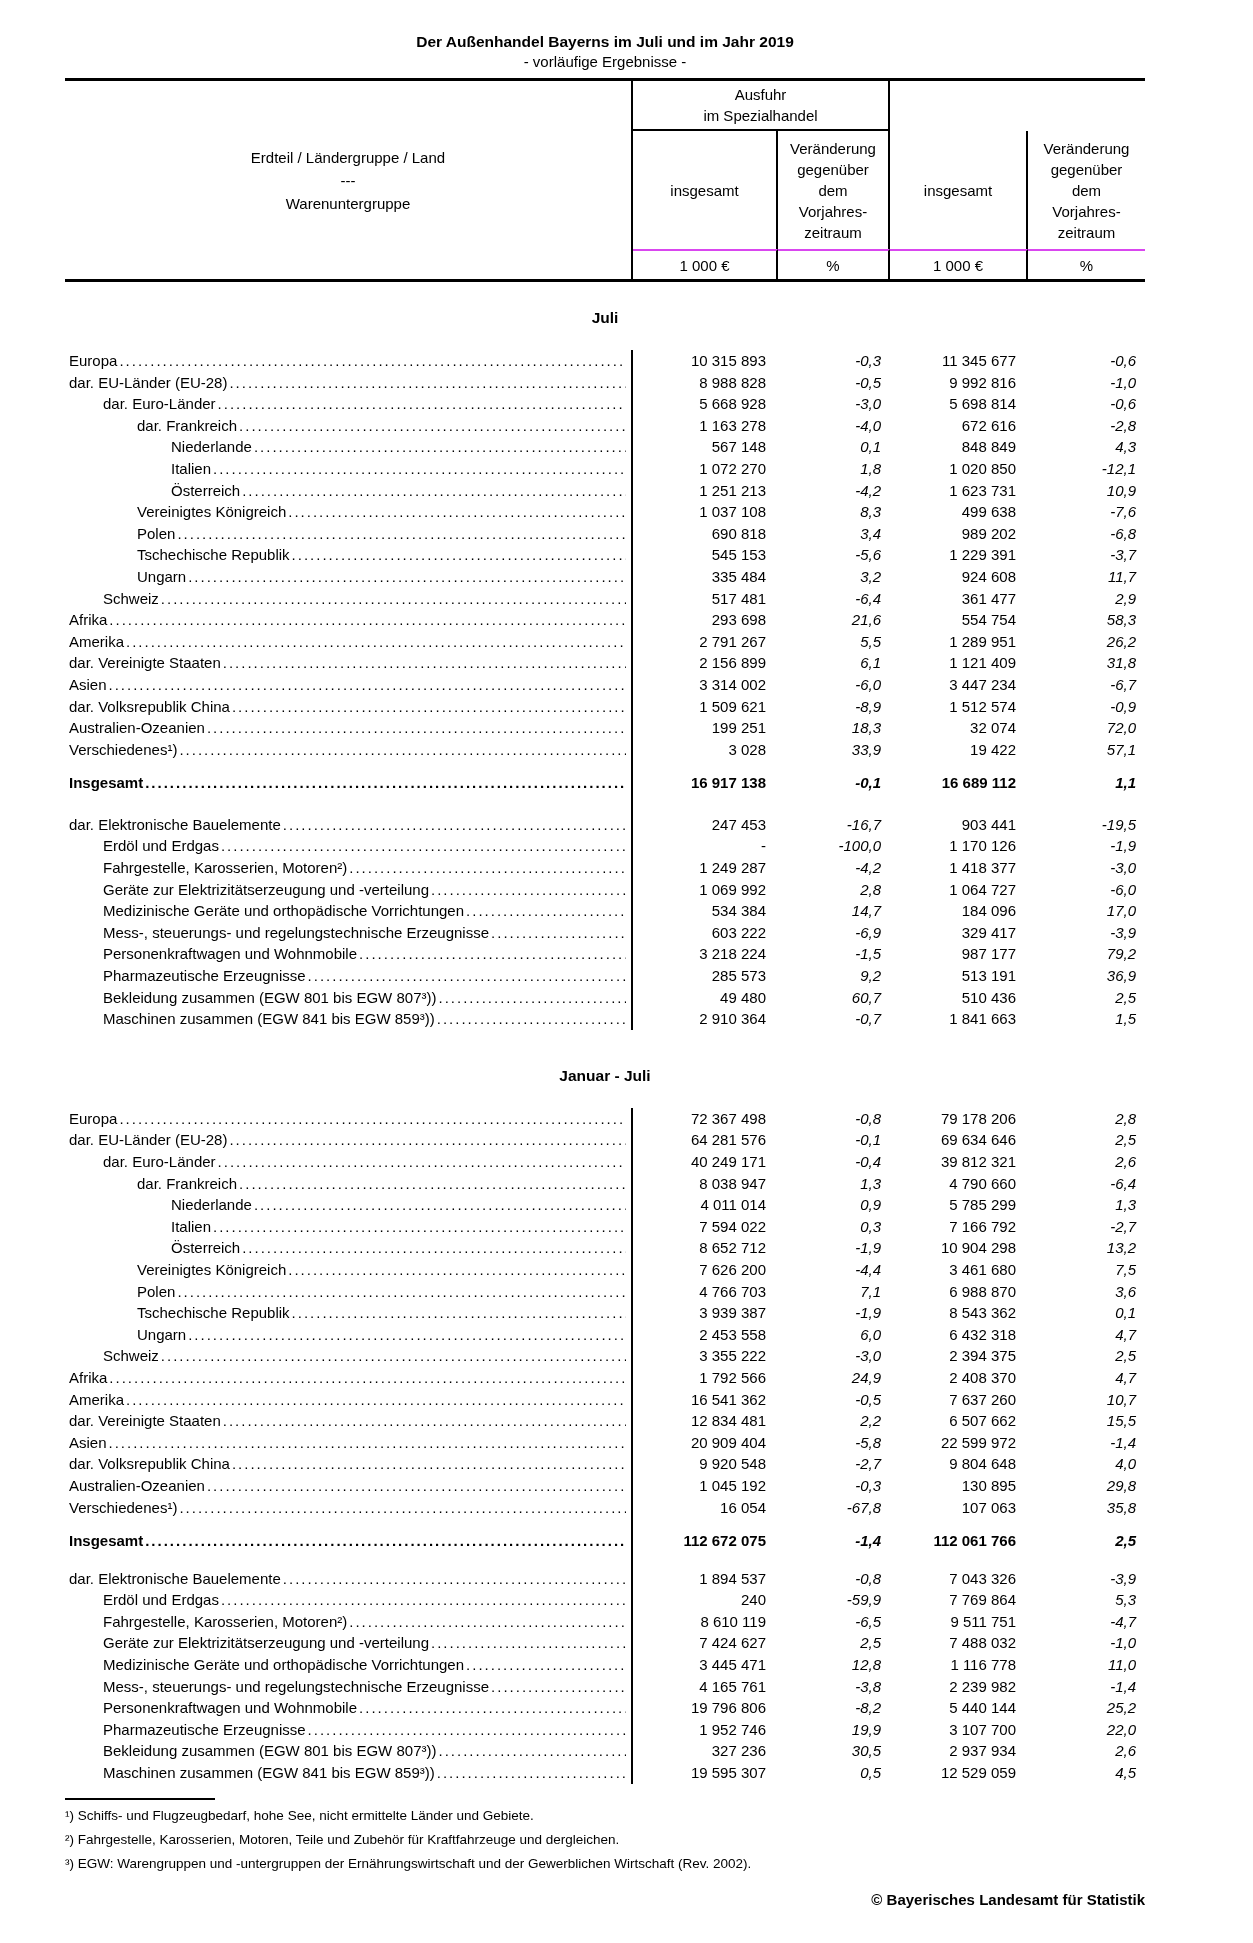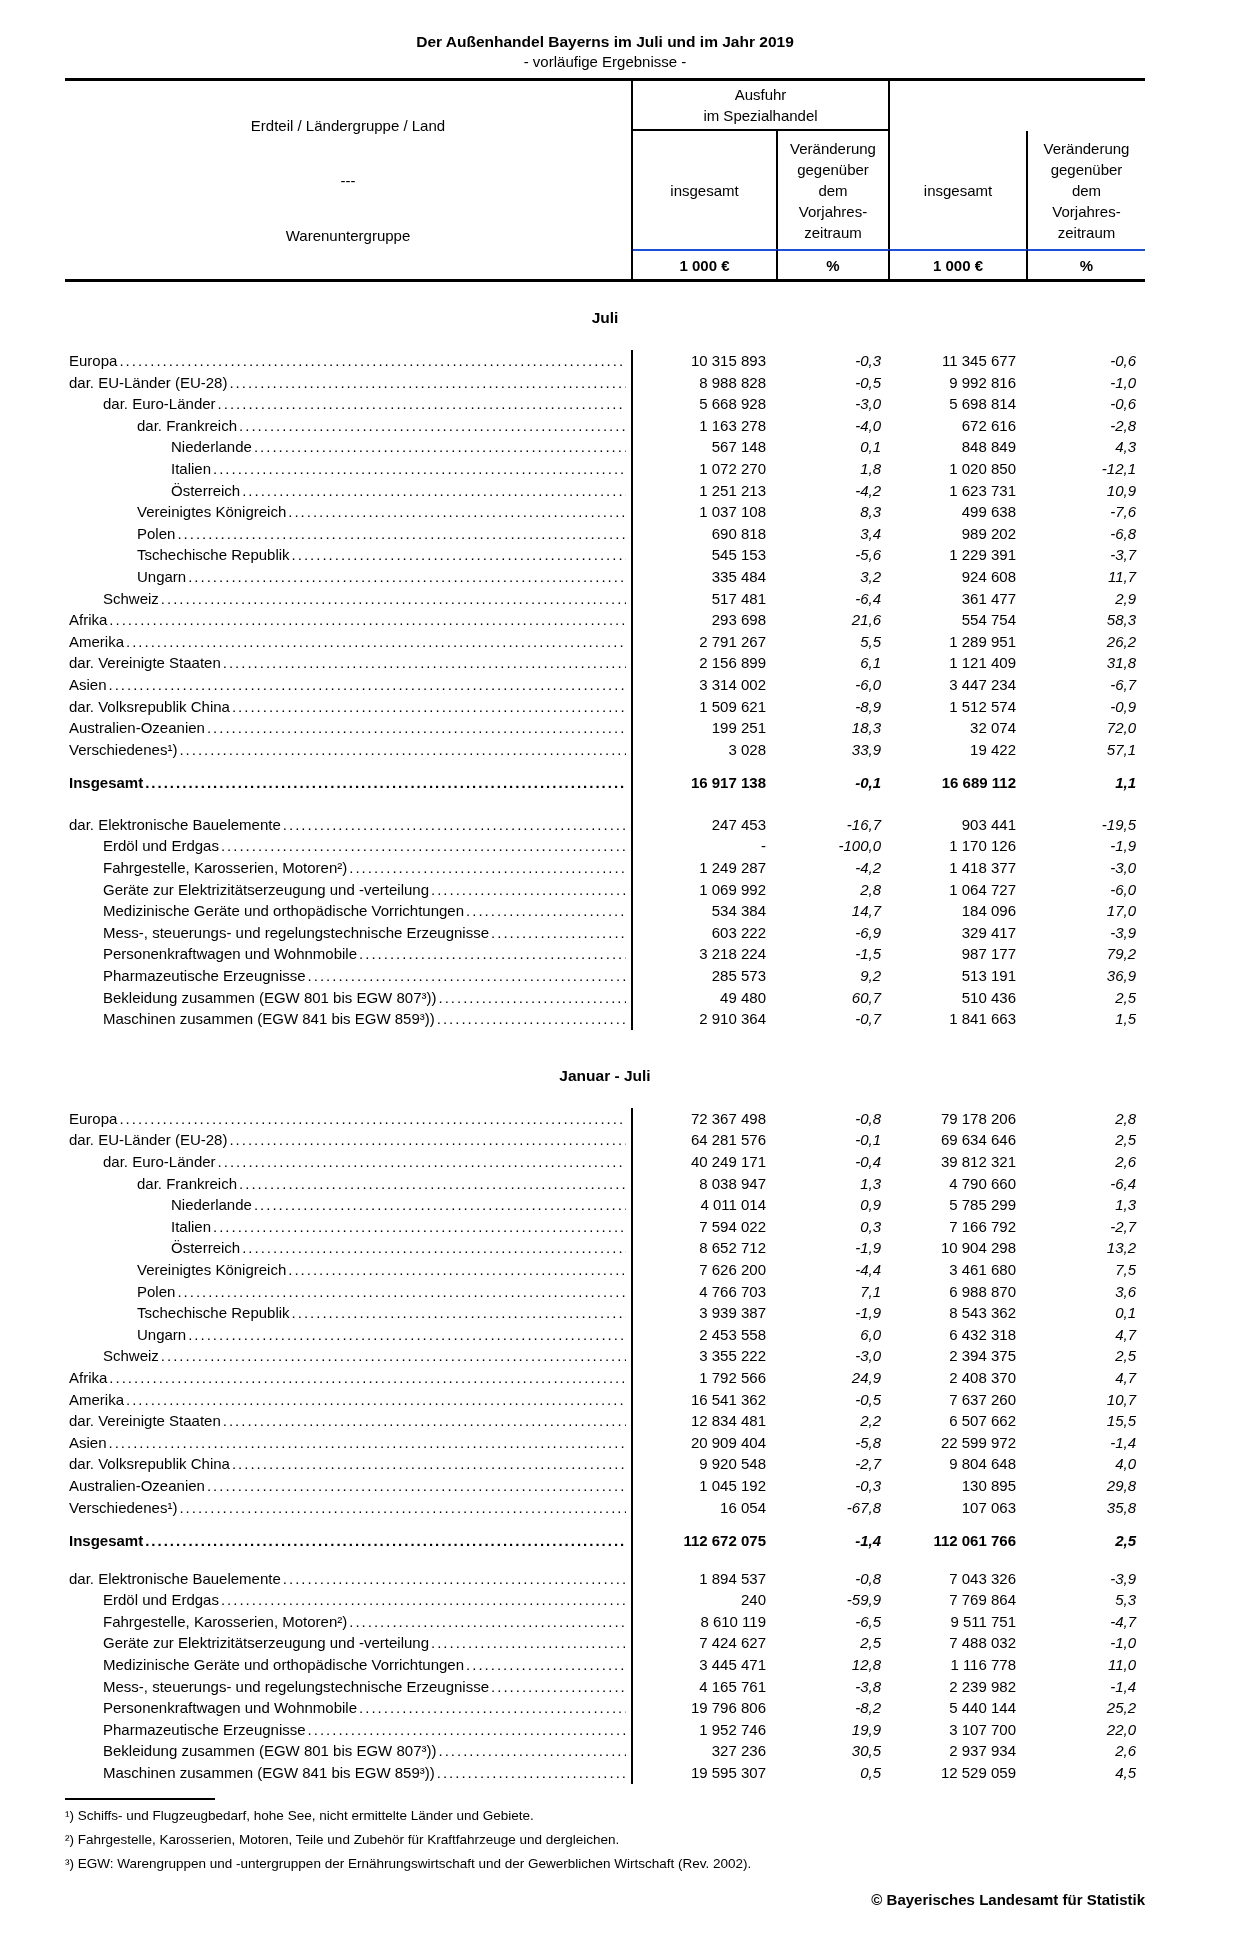--- a/index.html
+++ b/index.html
@@ -19,32 +19,32 @@
   .thead{
     display:grid;
     grid-template-columns:568px 145px 112px 138px 117px;
     grid-template-rows:50px 118px 30px;
     border-top:3px solid #000;border-bottom:3px solid #000;
     font-size:15px;
   }
   .thead div{box-sizing:border-box;}
   .h-label{grid-area:1/1/4/2;border-right:2.5px solid #000;
     display:flex;flex-direction:column;justify-content:center;align-items:center;
-    text-align:center;line-height:23px;gap:32px;}
+    text-align:center;line-height:23px;}
   .h-group{display:flex;flex-direction:column;justify-content:center;align-items:center;
     text-align:center;line-height:21px;border-bottom:2px solid #000;}
   .h-ausfuhr{grid-area:1/2/2/4;border-right:2.5px solid #000;}
   .h-einfuhr{grid-area:1/4/2/6;}
   .h-sub{display:flex;flex-direction:column;justify-content:center;align-items:center;
     text-align:center;line-height:21px;}
   .h-insg1{grid-area:2/2/3/3;border-right:2px solid #000;}
   .h-chg1{grid-area:2/3/3/4;border-right:2.5px solid #000;}
   .h-insg2{grid-area:2/4/3/5;border-right:2px solid #000;}
   .h-chg2{grid-area:2/5/3/6;}
-  .h-unit{display:flex;justify-content:center;align-items:center;border-top:2px solid #1d4ed8;font-weight:bold;}
+  .h-unit{display:flex;justify-content:center;align-items:center;border-top:2px solid #d946ef;}
   .u1{grid-area:3/2/4/3;border-right:2px solid #000;}
   .u2{grid-area:3/3/4/4;border-right:2.5px solid #000;}
   .u3{grid-area:3/4/4/5;border-right:2px solid #000;}
   .u4{grid-area:3/5/4/6;}
 
   
   .section-title{width:1080px;text-align:center;font-weight:bold;font-size:15.5px;
     line-height:20px;margin:26px 0 22px 0;}
   .section-title.second{margin-top:36px;}
   .trow{display:grid;grid-template-columns:568px 145px 112px 138px 117px;font-size:15px;}

